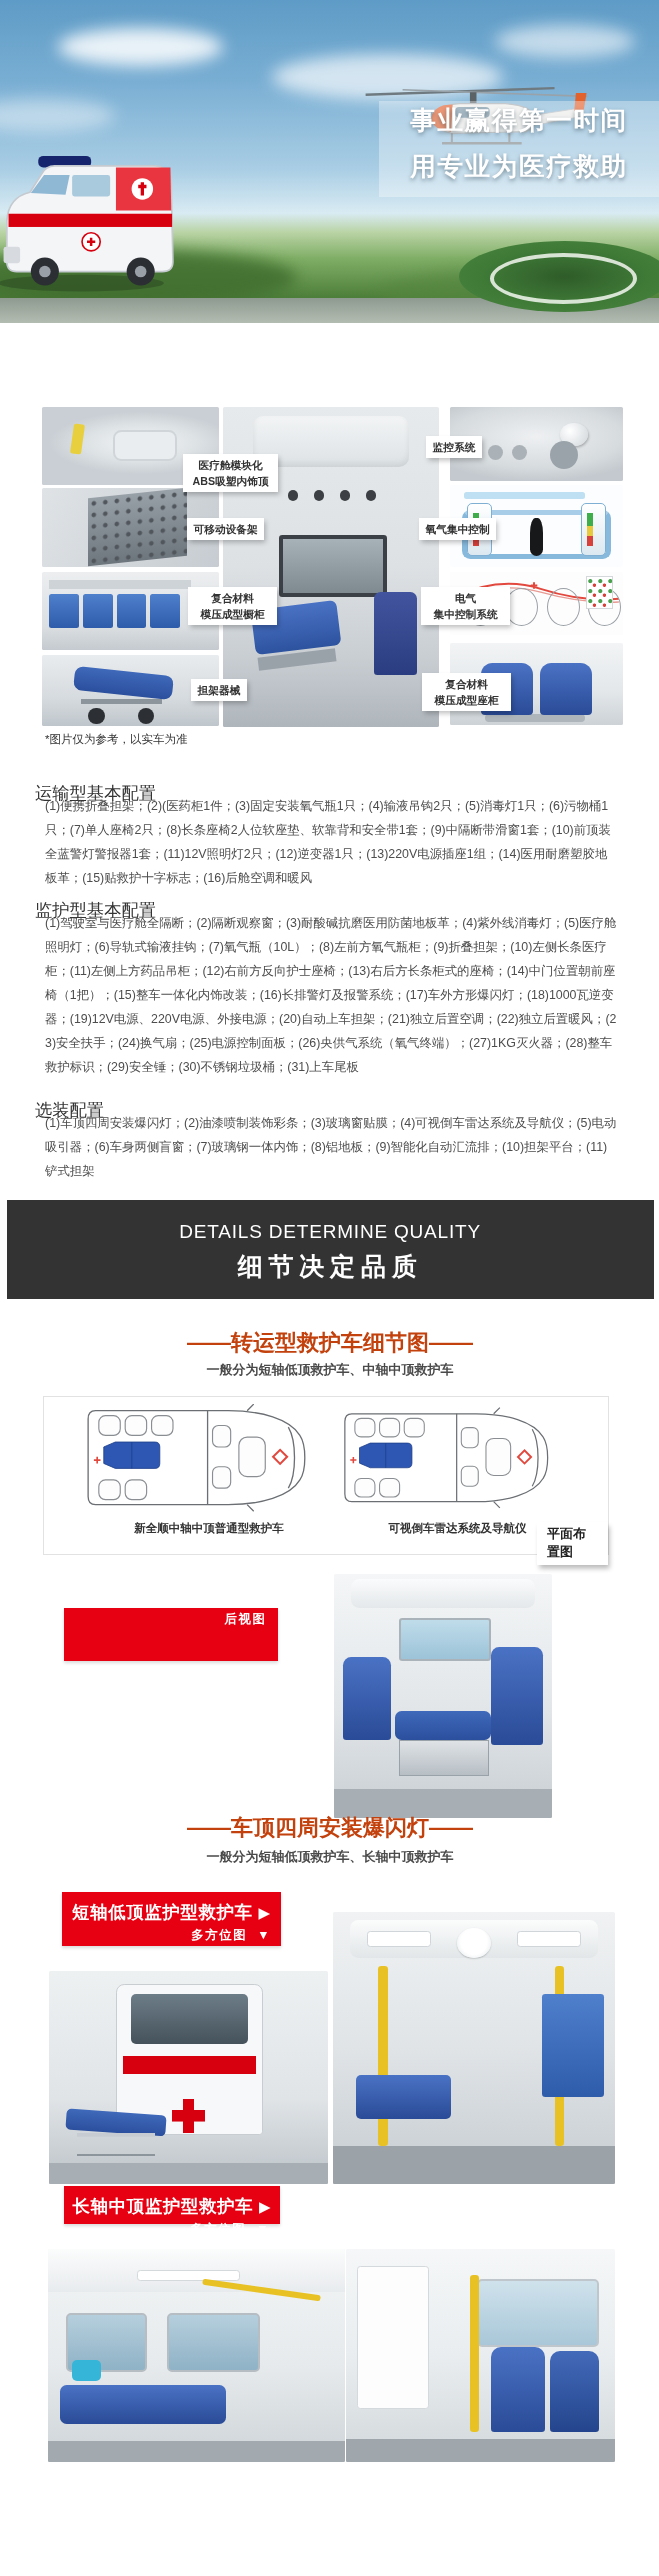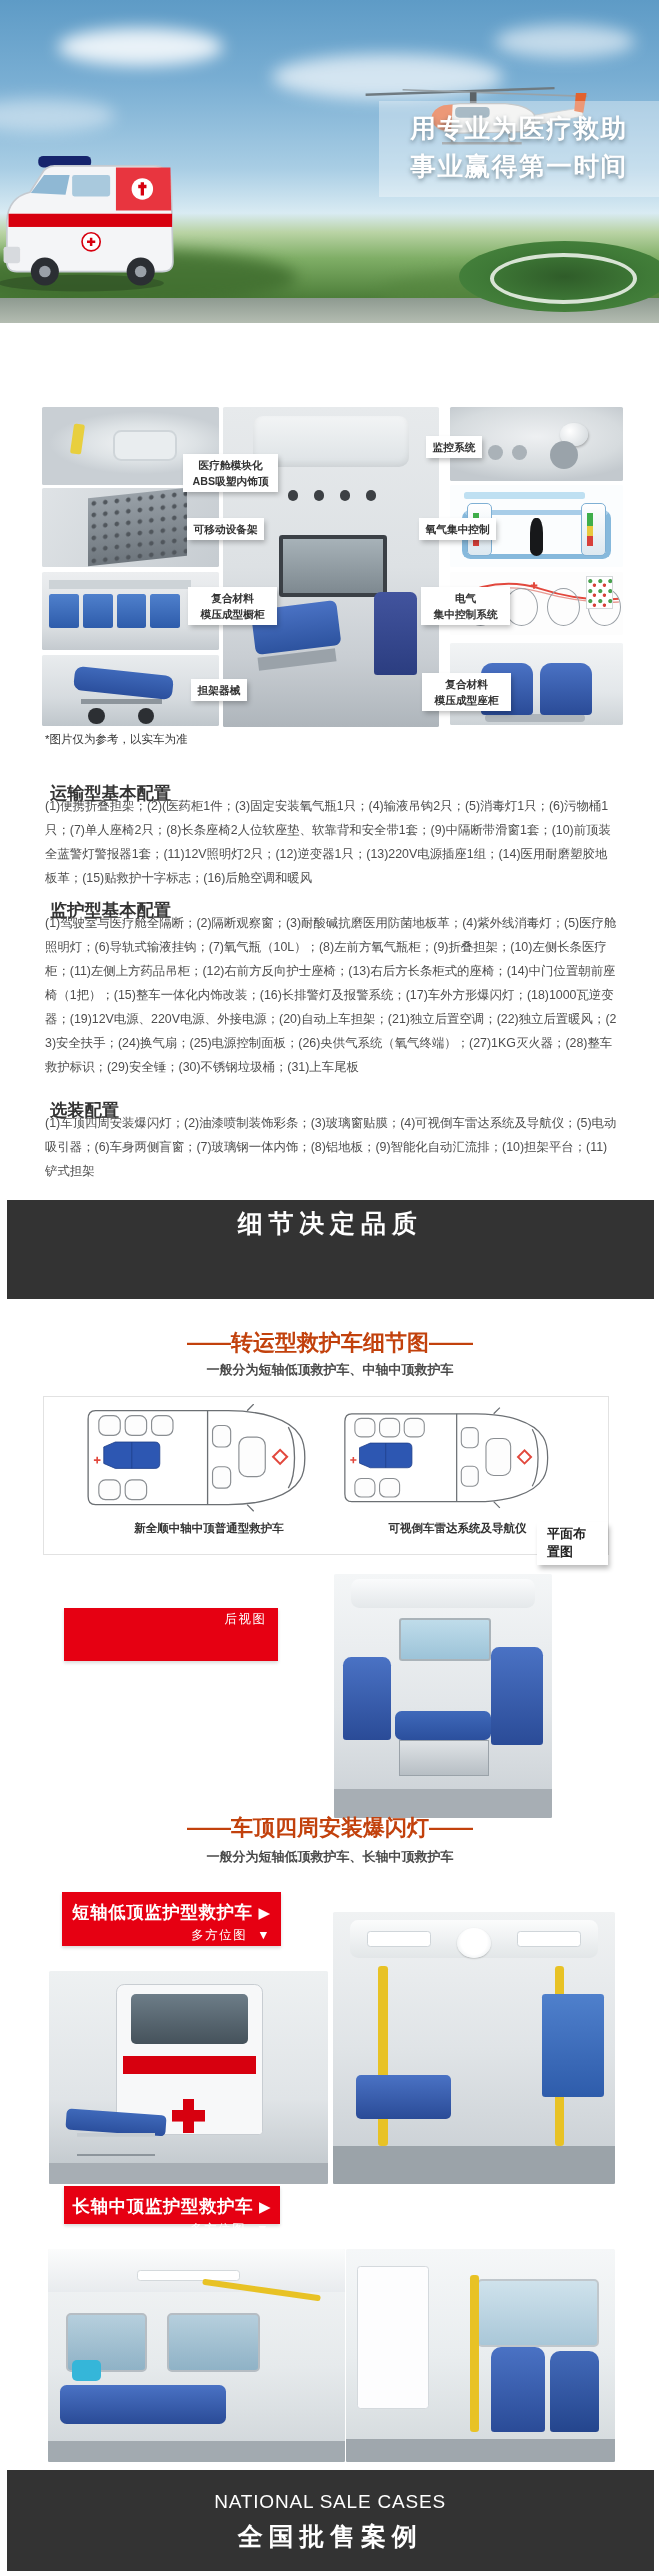--- a/index.html
+++ b/index.html
@@ -99,21 +99,21 @@
        background:radial-gradient(circle at 3.3px 4.1px,#49a14e 1.6px,transparent 2.5px) 0 0/10px 10px,
                   radial-gradient(circle at 7.4px 8.2px,#d8403a 1.3px,transparent 2.1px) 0 0/10px 10px,#fff;
        border:0.8px solid #d5d8db;}
   .ph-seats{background:linear-gradient(180deg,#f2f4f5 0%,#e3e7ea 60%,#ccd2d6 100%);}
   .ph-seats .s{position:absolute;bottom:12%;width:30%;height:64%;border-radius:11.5px 11.5px 4.1px 4.1px;
        background:linear-gradient(180deg,#4a72c4,#2a4b97);}
   .ph-seats .sA{left:18%;} .ph-seats .sB{left:52%;}
   .ph-seats .base{position:absolute;left:20%;bottom:4%;width:58%;height:10%;background:#aeb5bb;border-radius:5px;}
 
   
-  .cfg-title{position:absolute;left:50px;font-size:17.3px;font-weight:bold;color:#333;}
+  .cfg-title{position:absolute;left:35px;font-size:17.3px;font-weight:normal;color:#333;}
   .cfg-body{position:absolute;left:45px;width:572px;font-size:12.4px;line-height:24px;color:#4d4d4d;
        word-break:break-all;}
 
   
   .dark-banner{position:absolute;left:6.6px;width:647px;height:99px;background:#333;color:#fff;text-align:center;}
   .dark-banner .en{font-size:19px;margin-top:21.4px;letter-spacing:0.8px;}
   .dark-banner .zh{font-size:25px;font-weight:bold;letter-spacing:5.8px;margin-top:6.6px;}
   .db1{top:1200px;} .db2{top:2470px;height:101px;}
 
   
@@ -122,21 +122,21 @@
   .plan-box{position:absolute;left:43px;top:1396px;width:564px;height:157px;background:#fff;
        border:0.8px solid #e2e2e2;}
   .plan-box svg{position:absolute;}
   .plan-lbl{position:absolute;font-size:11.5px;font-weight:bold;color:#333;text-align:center;}
   .plan-corner{position:absolute;left:493px;top:125px;background:#fff;padding:3.3px 10px;
        font-size:13px;font-weight:bold;color:#222;box-shadow:1.6px 4.1px 5px rgba(0,0,0,.28);}
 
   .tag{position:absolute;background:#e60012;color:#fff;box-shadow:0 1.6px 3.3px rgba(0,0,0,.15);}
   .tag-title{font-size:17.3px;font-weight:bold;text-align:center;padding-top:8.2px;letter-spacing:0.8px;white-space:nowrap;}
   .tag-title .arr{font-size:15px;}
-  .tag-sub{font-size:12.4px;font-weight:normal;text-align:right;padding:2.5px 11.5px 0 0;letter-spacing:1.6px;}
+  .tag-sub{font-size:12.4px;font-weight:bold;text-align:right;padding:2.5px 11.5px 0 0;letter-spacing:1.6px;}
   .tag-sub .arr{letter-spacing:0;margin-left:5px;}
   .tag1{left:64px;top:1608px;width:214px;height:53px;}
   .tag2{left:62px;top:1892px;width:219px;height:54px;}
   .tag3{left:64px;top:2186px;width:216px;height:38px;}
 
   
   .ph-rear{left:334px;top:1574px;width:218px;height:244px;
        background:linear-gradient(180deg,#f4f6f7 0%,#e2e6e9 55%,#c8ced3 100%);}
   .ph-rear .ceil{position:absolute;left:8%;top:2%;width:84%;height:12%;border-radius:8.2px;
        background:linear-gradient(#fafbfc,#e4e8ea);}
@@ -249,22 +249,22 @@
       <circle cx="120" cy="162" r="11" fill="#fff" stroke="#d7000f" stroke-width="2"></circle>
       <path d="M115,162 h10 M120,157 v10" stroke="#d7000f" stroke-width="3"></path>
       <rect x="14" y="168" width="20" height="20" rx="3" fill="#d7dade"></rect>
       <circle cx="64" cy="198" r="17" fill="#2b2e33"></circle>
         <circle cx="64" cy="198" r="7" fill="#9aa0a8"></circle>
       <circle cx="180" cy="198" r="17" fill="#2b2e33"></circle>
         <circle cx="180" cy="198" r="7" fill="#9aa0a8"></circle>
     </svg>
 
     <div class="hero-panel">
+      <div class="hero-line">事业赢得第一时间</div>
       <div class="hero-line" style="margin-top:8.2px">用专业为医疗救助</div>
-      <div class="hero-line">事业赢得第一时间</div>
     </div>
   </section>
 
 
   <section class="imap">
 
     <div class="ph ph-ceiling" style="left:42px;top:10.7px;width:177px;height:78px">
         <div class="handle"></div>
         <div class="dome"></div>
       </div>
@@ -353,20 +353,21 @@
   <h3 class="cfg-title" style="top:764px">运输型基本配置</h3>
   <p class="cfg-body" style="top:782px">(1)便携折叠担架；(2)(医药柜1件；(3)固定安装氧气瓶1只；(4)输液吊钩2只；(5)消毒灯1只；(6)污物桶1只；(7)单人座椅2只；(8)长条座椅2人位软座垫、软靠背和安全带1套；(9)中隔断带滑窗1套；(10)前顶装全蓝警灯警报器1套；(11)12V照明灯2只；(12)逆变器1只；(13)220V电源插座1组；(14)医用耐磨塑胶地板革；(15)贴救护十字标志；(16)后舱空调和暖风</p>
 
   <h3 class="cfg-title" style="top:881px">监护型基本配置</h3>
   <p class="cfg-body" style="top:899px">(1)驾驶室与医疗舱全隔断；(2)隔断观察窗；(3)耐酸碱抗磨医用防菌地板革；(4)紫外线消毒灯；(5)医疗舱照明灯；(6)导轨式输液挂钩；(7)氧气瓶（10L）；(8)左前方氧气瓶柜；(9)折叠担架；(10)左侧长条医疗柜；(11)左侧上方药品吊柜；(12)右前方反向护士座椅；(13)右后方长条柜式的座椅；(14)中门位置朝前座椅（1把）；(15)整车一体化内饰改装；(16)长排警灯及报警系统；(17)车外方形爆闪灯；(18)1000瓦逆变器；(19)12V电源、220V电源、外接电源；(20)自动上车担架；(21)独立后置空调；(22)独立后置暖风；(23)安全扶手；(24)换气扇；(25)电源控制面板；(26)央供气系统（氧气终端）；(27)1KG灭火器；(28)整车救护标识；(29)安全锤；(30)不锈钢垃圾桶；(31)上车尾板</p>
 
   <h3 class="cfg-title" style="top:1081px">选装配置</h3>
   <p class="cfg-body" style="top:1099px">(1)车顶四周安装爆闪灯；(2)油漆喷制装饰彩条；(3)玻璃窗贴膜；(4)可视倒车雷达系统及导航仪；(5)电动吸引器；(6)车身两侧盲窗；(7)玻璃钢一体内饰；(8)铝地板；(9)智能化自动汇流排；(10)担架平台；(11)铲式担架</p>
 
   <div class="dark-banner db1">
+    <div class="en">DETAILS DETERMINE QUALITY</div>
     <div class="zh">细节决定品质</div>
   </div>
 
   <div class="sec-title" style="top:1328px">——转运型救护车细节图——</div>
   <div class="sec-sub" style="top:1361px">一般分为短轴低顶救护车、中轴中顶救护车</div>
 
   <div class="plan-box">
     <svg style="left:40px;top:6.6px" width="234" height="109" viewBox="0 0 284 132">
       <defs>
         <g id="vanplan">
@@ -468,19 +469,15 @@
   </div>
   <div class="ph ph-longR">
     <div class="cab"></div>
       <div class="win"></div>
       <div class="pole"></div>
     <div class="s1"></div>
       <div class="s2"></div>
       <div class="floor"></div>
   </div>
 
-  <div class="dark-banner db2">
-    <div class="en">NATIONAL SALE CASES</div>
-    <div class="zh">全国批售案例</div>
-  </div>
 
 </div>
 
 
 </body></html>

